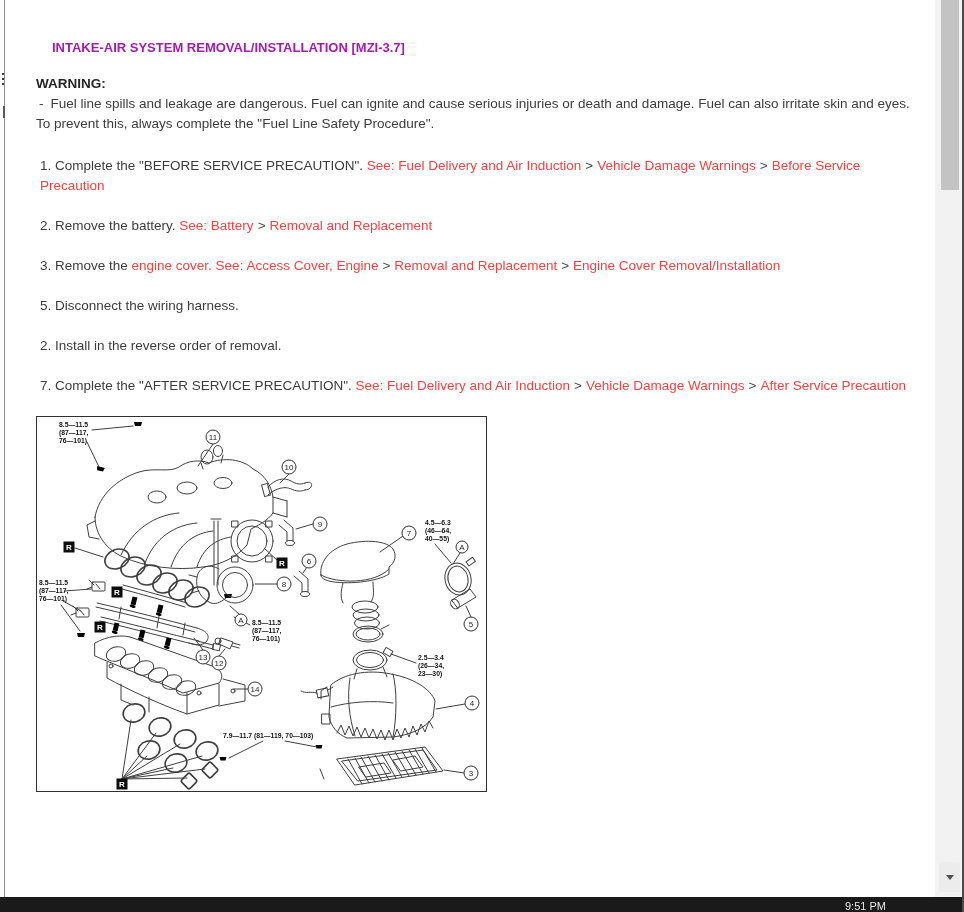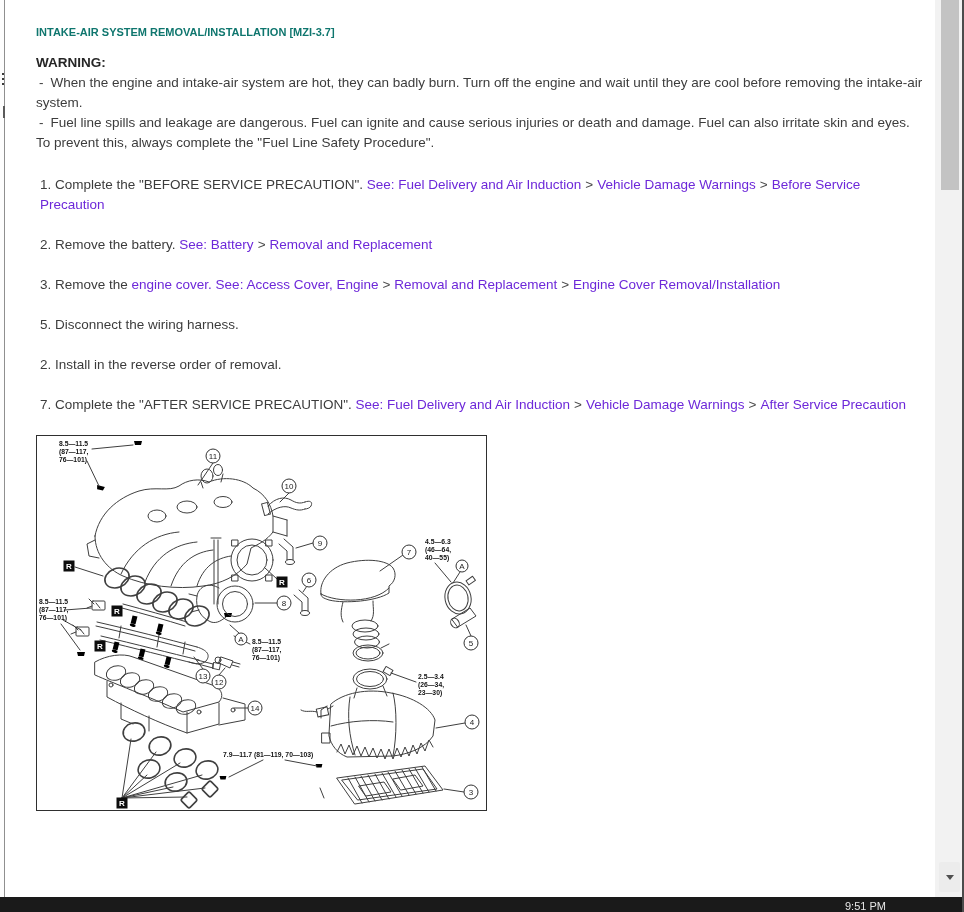--- a/index.html
+++ b/index.html
@@ -8,27 +8,27 @@
   
   .splitter{position:absolute;left:0;top:0;width:5px;height:897px;background:#fdfdfd;
             border-right:1px solid #8f8f8f;box-sizing:border-box;cursor:col-resize}
   .grip-dot{position:absolute;left:2px;width:2px;height:2px;background:#3a3a3a}
   .g1{top:73px}.g2{top:78px}.g3{top:83px}
   .splitter-mark{position:absolute;left:3px;top:106px;width:2px;height:12px;background:#5a5a5a}
   .top-line{position:absolute;left:6px;top:3px;width:929px;height:1px;background:#e0e0e0}
   
   .doc{position:absolute;left:5px;top:0;width:931px;height:897px;background:#fff;overflow:hidden}
   .doc-inner{padding:22px 0 0 31px;width:890px;font-size:13.5px;line-height:20px;color:#3c3c3c}
-  .title{font-size:11px;font-weight:bold;color:#0f766e;margin:0}
+  .title{font-size:13px;font-weight:bold;color:#a21caf;margin:16px}
   .warn-head{margin-top:11px;font-weight:bold;color:#262626}
   p{margin:0}
   .dash{padding:0 7px 0 3px}
   .steps{margin-top:22px}
   .step{margin:0 0 20px 0;padding-left:4px}
-  a.doclink{color:#6d28d9;text-decoration:none;cursor:pointer}
+  a.doclink{color:#ef4444;text-decoration:none;cursor:pointer}
   .sep{color:#4a4a4a;padding:0 4px}
   
   .figure{margin-top:15px;width:451px;height:376px;border:1px solid #2f2f2f;box-sizing:border-box;
           position:relative;background:#fff}
   svg{display:block}
   .ln path,.ln line,.ln circle,.ln ellipse,.ln rect,.ln polygon,.ln polyline{
       stroke:#3f3f3f;fill:none;stroke-width:1;stroke-linecap:round;stroke-linejoin:round}
   .gk ellipse,.gk rect{stroke-width:1.6}
   .thin{stroke:#4a4a4a;stroke-width:0.8}
   .tq{font:bold 6.8px "Liberation Sans",sans-serif;fill:#111}
@@ -59,21 +59,20 @@
   <span class="splitter-mark"></span>
 </div>
 <div class="top-line"></div>
 
 <div class="doc">
   <div class="doc-inner">
 
     <p class="title">INTAKE-AIR SYSTEM REMOVAL/INSTALLATION [MZI-3.7]</p>
 
     <p class="warn-head">WARNING:</p>
-    <p class="warn-item"><span class="dash">-</span><span>When the engine and intake-air system are hot, they can badly burn. Turn off the engine and wait until they are cool before removing the intake-air system.</span></p>
     <p class="warn-item"><span class="dash">-</span><span>Fuel line spills and leakage are dangerous. Fuel can ignite and cause serious injuries or death and damage. Fuel can also irritate skin and eyes. To prevent this, always complete the "Fuel Line Safety Procedure".</span></p>
 
     <div class="steps">
       <p class="step">
         <span>1. Complete the "BEFORE SERVICE PRECAUTION". </span><a class="doclink">See: Fuel Delivery and Air Induction</a><span class="sep">&gt;</span><a class="doclink">Vehicle Damage Warnings</a><span class="sep">&gt;</span><a class="doclink">Before Service Precaution</a>
       </p>
       <p class="step">
         <span>2. Remove the battery. </span><a class="doclink">See: Battery</a><span class="sep">&gt;</span><a class="doclink">Removal and Replacement</a>
       </p>
       <p class="step">

